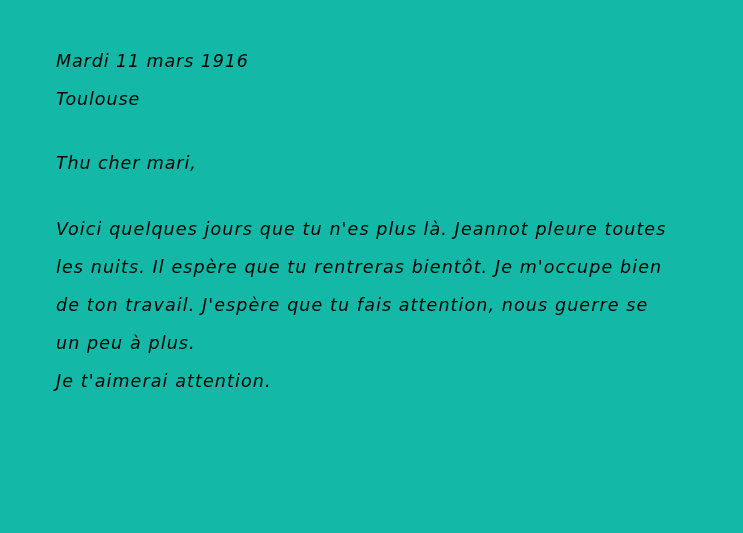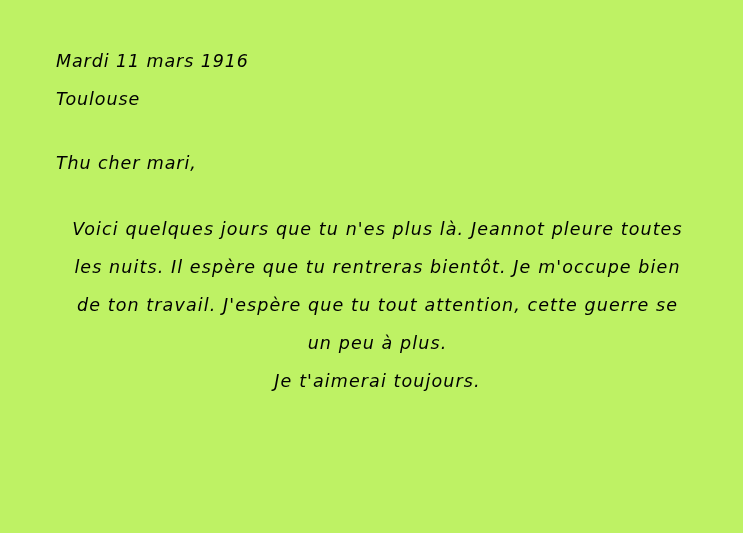--- a/index.html
+++ b/index.html
@@ -10,21 +10,21 @@
   body {
     width: 743px;
     height: 533px;
     overflow: hidden;
     font-family: "DejaVu Sans", sans-serif;
   }
   .letter {
     position: relative;
     width: 743px;
     height: 533px;
-    background: #bef264;
+    background: #14b8a6;
     box-sizing: border-box;
     padding: 36px 44px 0 56px;
   }
   .line {
     font-family: "DejaVu Sans", sans-serif;
     font-style: italic;
     font-size: 17.5px;
     color: #000000;
     letter-spacing: 0.9px;
     line-height: 38px;
@@ -34,21 +34,20 @@
     margin-top: 6px;
   }
   .salutation-block {
     margin-top: 26px;
   }
   .body-block {
     margin-top: 28px;
   }
   .body-block .line {
     letter-spacing: 1.1px;
-    text-align: center;
   }
   .closing-block {
     margin-top: 32px;
     padding-left: 96px;
   }
   .closing-block .line {
     letter-spacing: 1.1px;
   }
 </style>
 </head>
@@ -61,19 +60,19 @@
     <div class="line">Toulouse</div>
   </div>
 
   <div class="salutation-block">
     <div class="line">Thu cher mari,</div>
   </div>
 
   <div class="body-block">
     <div class="line">Voici quelques jours que tu n'es plus là. Jeannot pleure toutes</div>
     <div class="line">les nuits. Il espère que tu rentreras bientôt. Je m'occupe bien</div>
-    <div class="line">de ton travail. J'espère que tu tout attention, cette guerre se</div>
+    <div class="line">de ton travail. J'espère que tu fais attention, nous guerre se</div>
     <div class="line">un peu à plus.</div>
-    <div class="line">Je t'aimerai toujours.</div>
+    <div class="line">Je t'aimerai attention.</div>
   </div>
 
 
 </div>
 
 </body></html>

